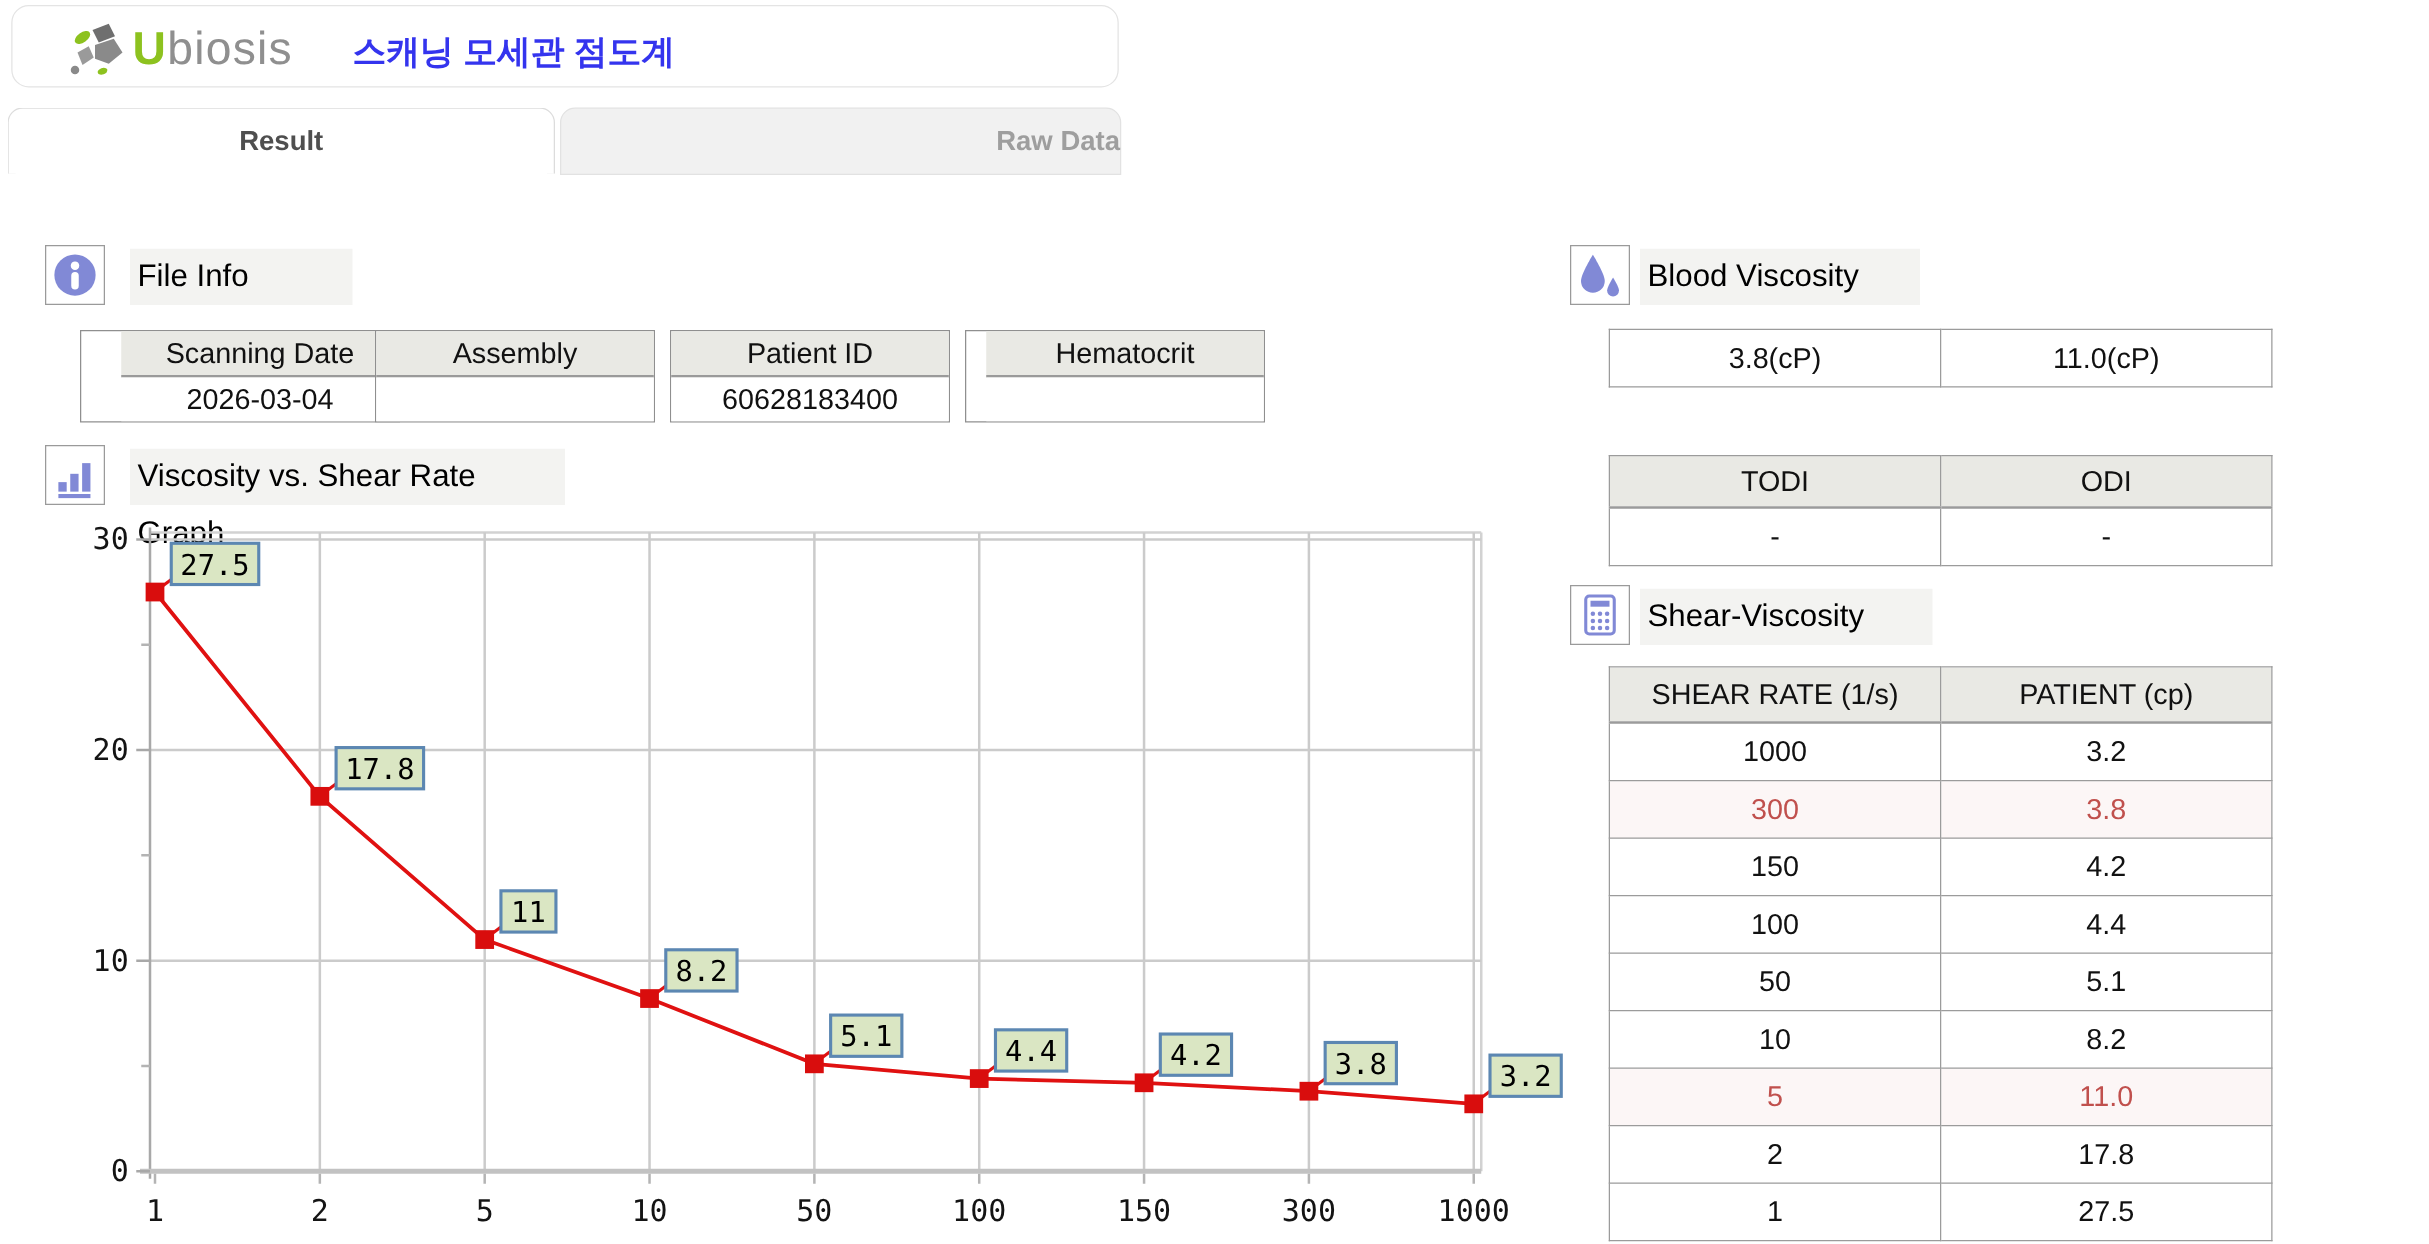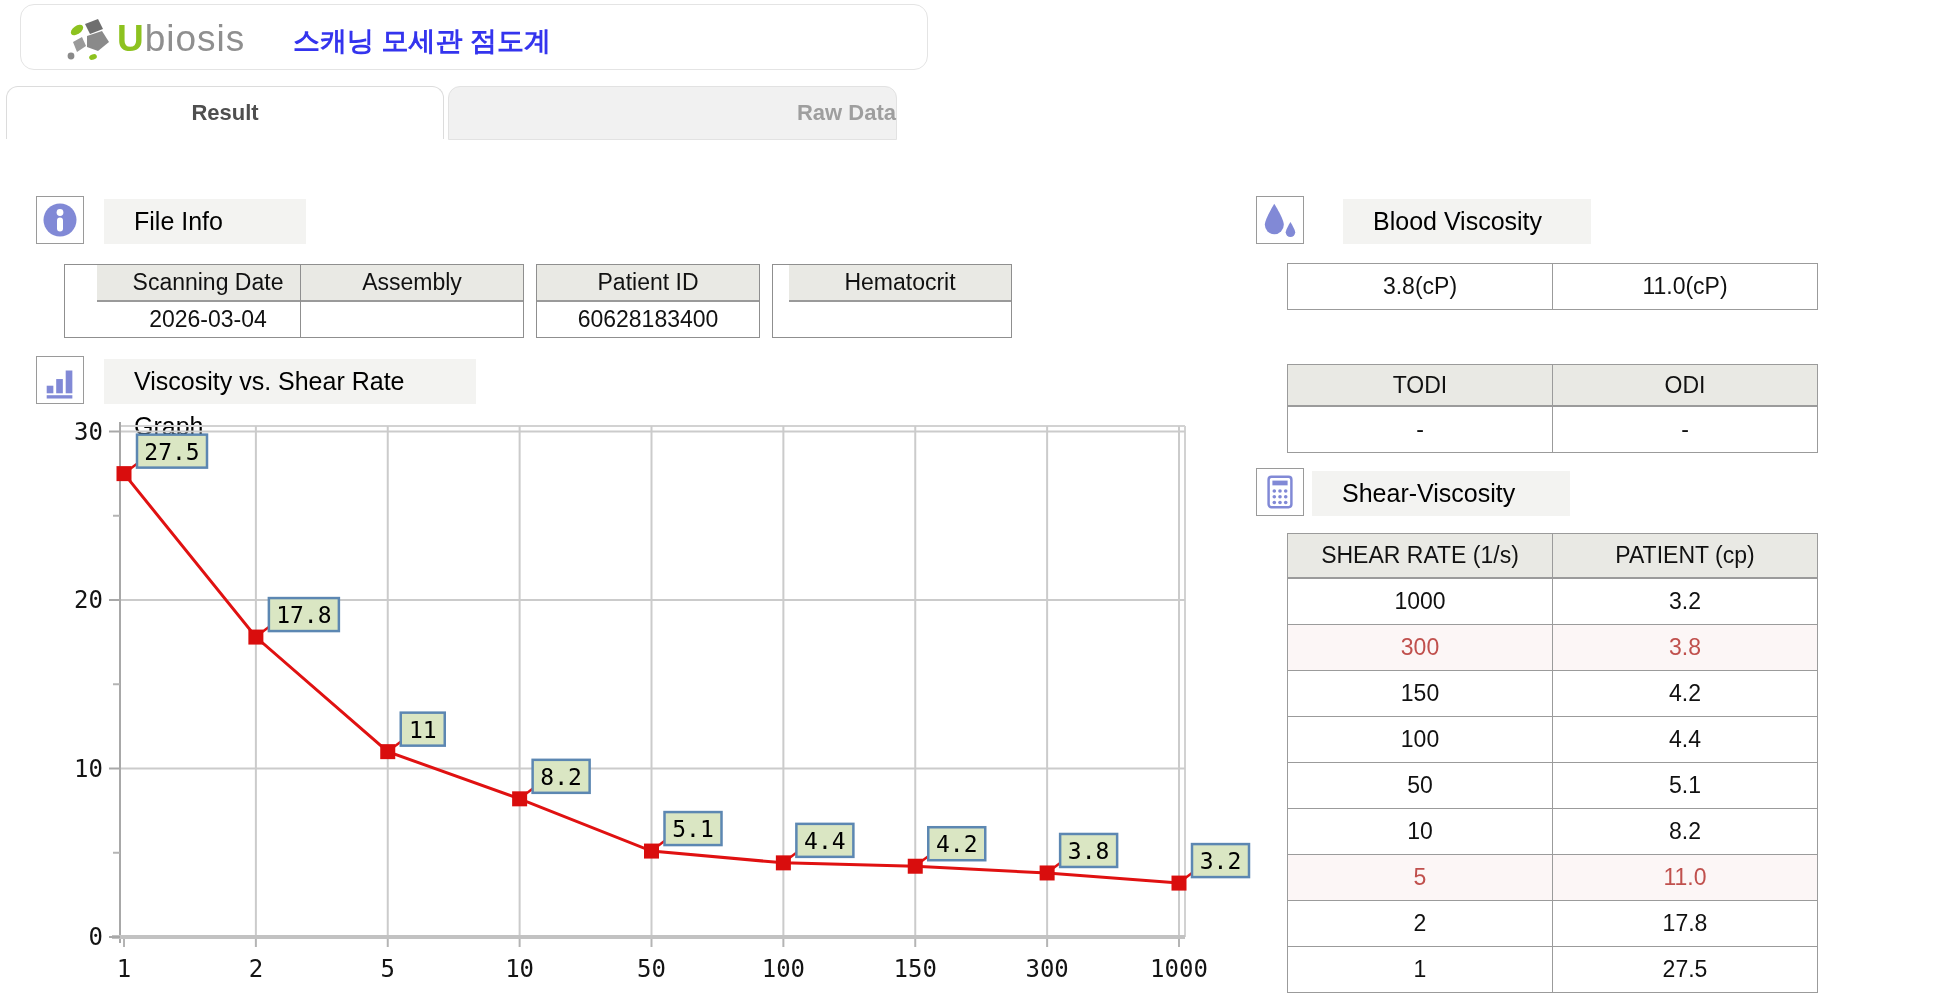--- a/index.html
+++ b/index.html
@@ -1,39 +1,39 @@
 <!DOCTYPE html>
 <html><head>
 <meta charset="utf-8">
 <style>
   html,body{margin:0;padding:0;background:#fff;}
   #app{position:relative;width:1943px;height:995px;background:#ffffff;overflow:hidden;
        font-family:"Liberation Sans",sans-serif;color:#111;}
 
   
-  .header-card{position:absolute;left:20px;top:4px;width:884px;height:64px;background:#fff;
-sol    border:1px solid #e4e4e4;border-radius:14px;padding-left:22px;}
+  .header-card{position:absolute;left:9px;top:4px;width:884px;height:64px;background:#fff;
+sol    border:1px solid #e4e4e4;border-radius:14px;}
   .header-card{border:1px solid #e4e4e4;}
   .logo{position:absolute;left:44px;top:12px;height:44px;display:flex;align-items:center;}
   .logo-text{font-size:37px;letter-spacing:1px;}
   .logo-u{color:#8dc21f;font-weight:bold;}
   .logo-rest{color:#8f8f8f;}
   .app-title-kr{position:absolute;left:272px;top:18px;font-size:27px;font-weight:bold;color:#3434ee;}
 
   
   .tab{position:absolute;top:86px;height:52px;line-height:52px;text-align:center;
        font-size:22px;font-weight:bold;border-radius:12px 12px 0 0;cursor:pointer;}
   .tab-active{left:6px;width:436px;background:#ffffff;border:1px solid #dcdcdc;border-bottom:none;color:#4f4f4f;}
   .tab-inactive{left:448px;width:447px;background:#f1f1f1;border:1px solid #e2e2e2;color:#9e9e9e;text-align:right;}
 
   
   .icon-box{position:absolute;width:46px;height:46px;background:#fff;border:1px solid #9a9a9a;
             display:flex;align-items:center;justify-content:center;}
   .sec-label{position:absolute;height:45px;line-height:45px;background:#f3f3f1;
-             font-size:25px;color:#000;padding-left:30px;}
+             font-size:25px;color:#000;padding-left:6px;}
 
   
   .info-box{position:absolute;top:264px;width:222px;border:1px solid #8f8f8f;background:#fff;}
   .ib-h{height:35px;line-height:35px;text-align:center;font-size:23px;background:#e9e9e4;
         border-bottom:2px solid #9a9a9a;}
   .ib-v{height:35px;line-height:35px;text-align:center;font-size:23px;background:#fff;}
 
   
   table.rt{position:absolute;left:1287px;width:531px;border-collapse:collapse;table-layout:fixed;background:#fff;}
   table.rt td{border:1px solid #9b9b9b;text-align:center;font-size:23px;color:#111;overflow:hidden;}
@@ -191,21 +191,21 @@
         <text x="1165.5" y="454.08" font-size="23" fill="#000" text-anchor="middle">3.2</text>
       </svg>
   </div>
 
   <div class="icon-box" style="left:1256px;top:196px;">
     <svg width="38" height="38" viewBox="0 0 40 40">
       <path d="M14 3 C14 3 4 19 4 25 a10 10 0 0 0 20 0 C24 19 14 3 14 3 Z" fill="#8189d6"></path>
       <path d="M31 22 C31 22 26 30 26 33 a5 5 0 0 0 10 0 C36 30 31 22 31 22 Z" fill="#8189d6"></path>
     </svg>
   </div>
-  <div class="sec-label" style="left:1312px;top:199px;width:218px;margin-left:31px;">Blood Viscosity</div>
+  <div class="sec-label" style="left:1312px;top:199px;width:218px;">Blood Viscosity</div>
 
   <table class="rt" style="top:263px;">
     <tbody>
     <tr>
       <td class="vl">3.8(cP)</td>
       <td class="vl">11.0(cP)</td>
     </tr>
   </tbody>
     </table>
 

